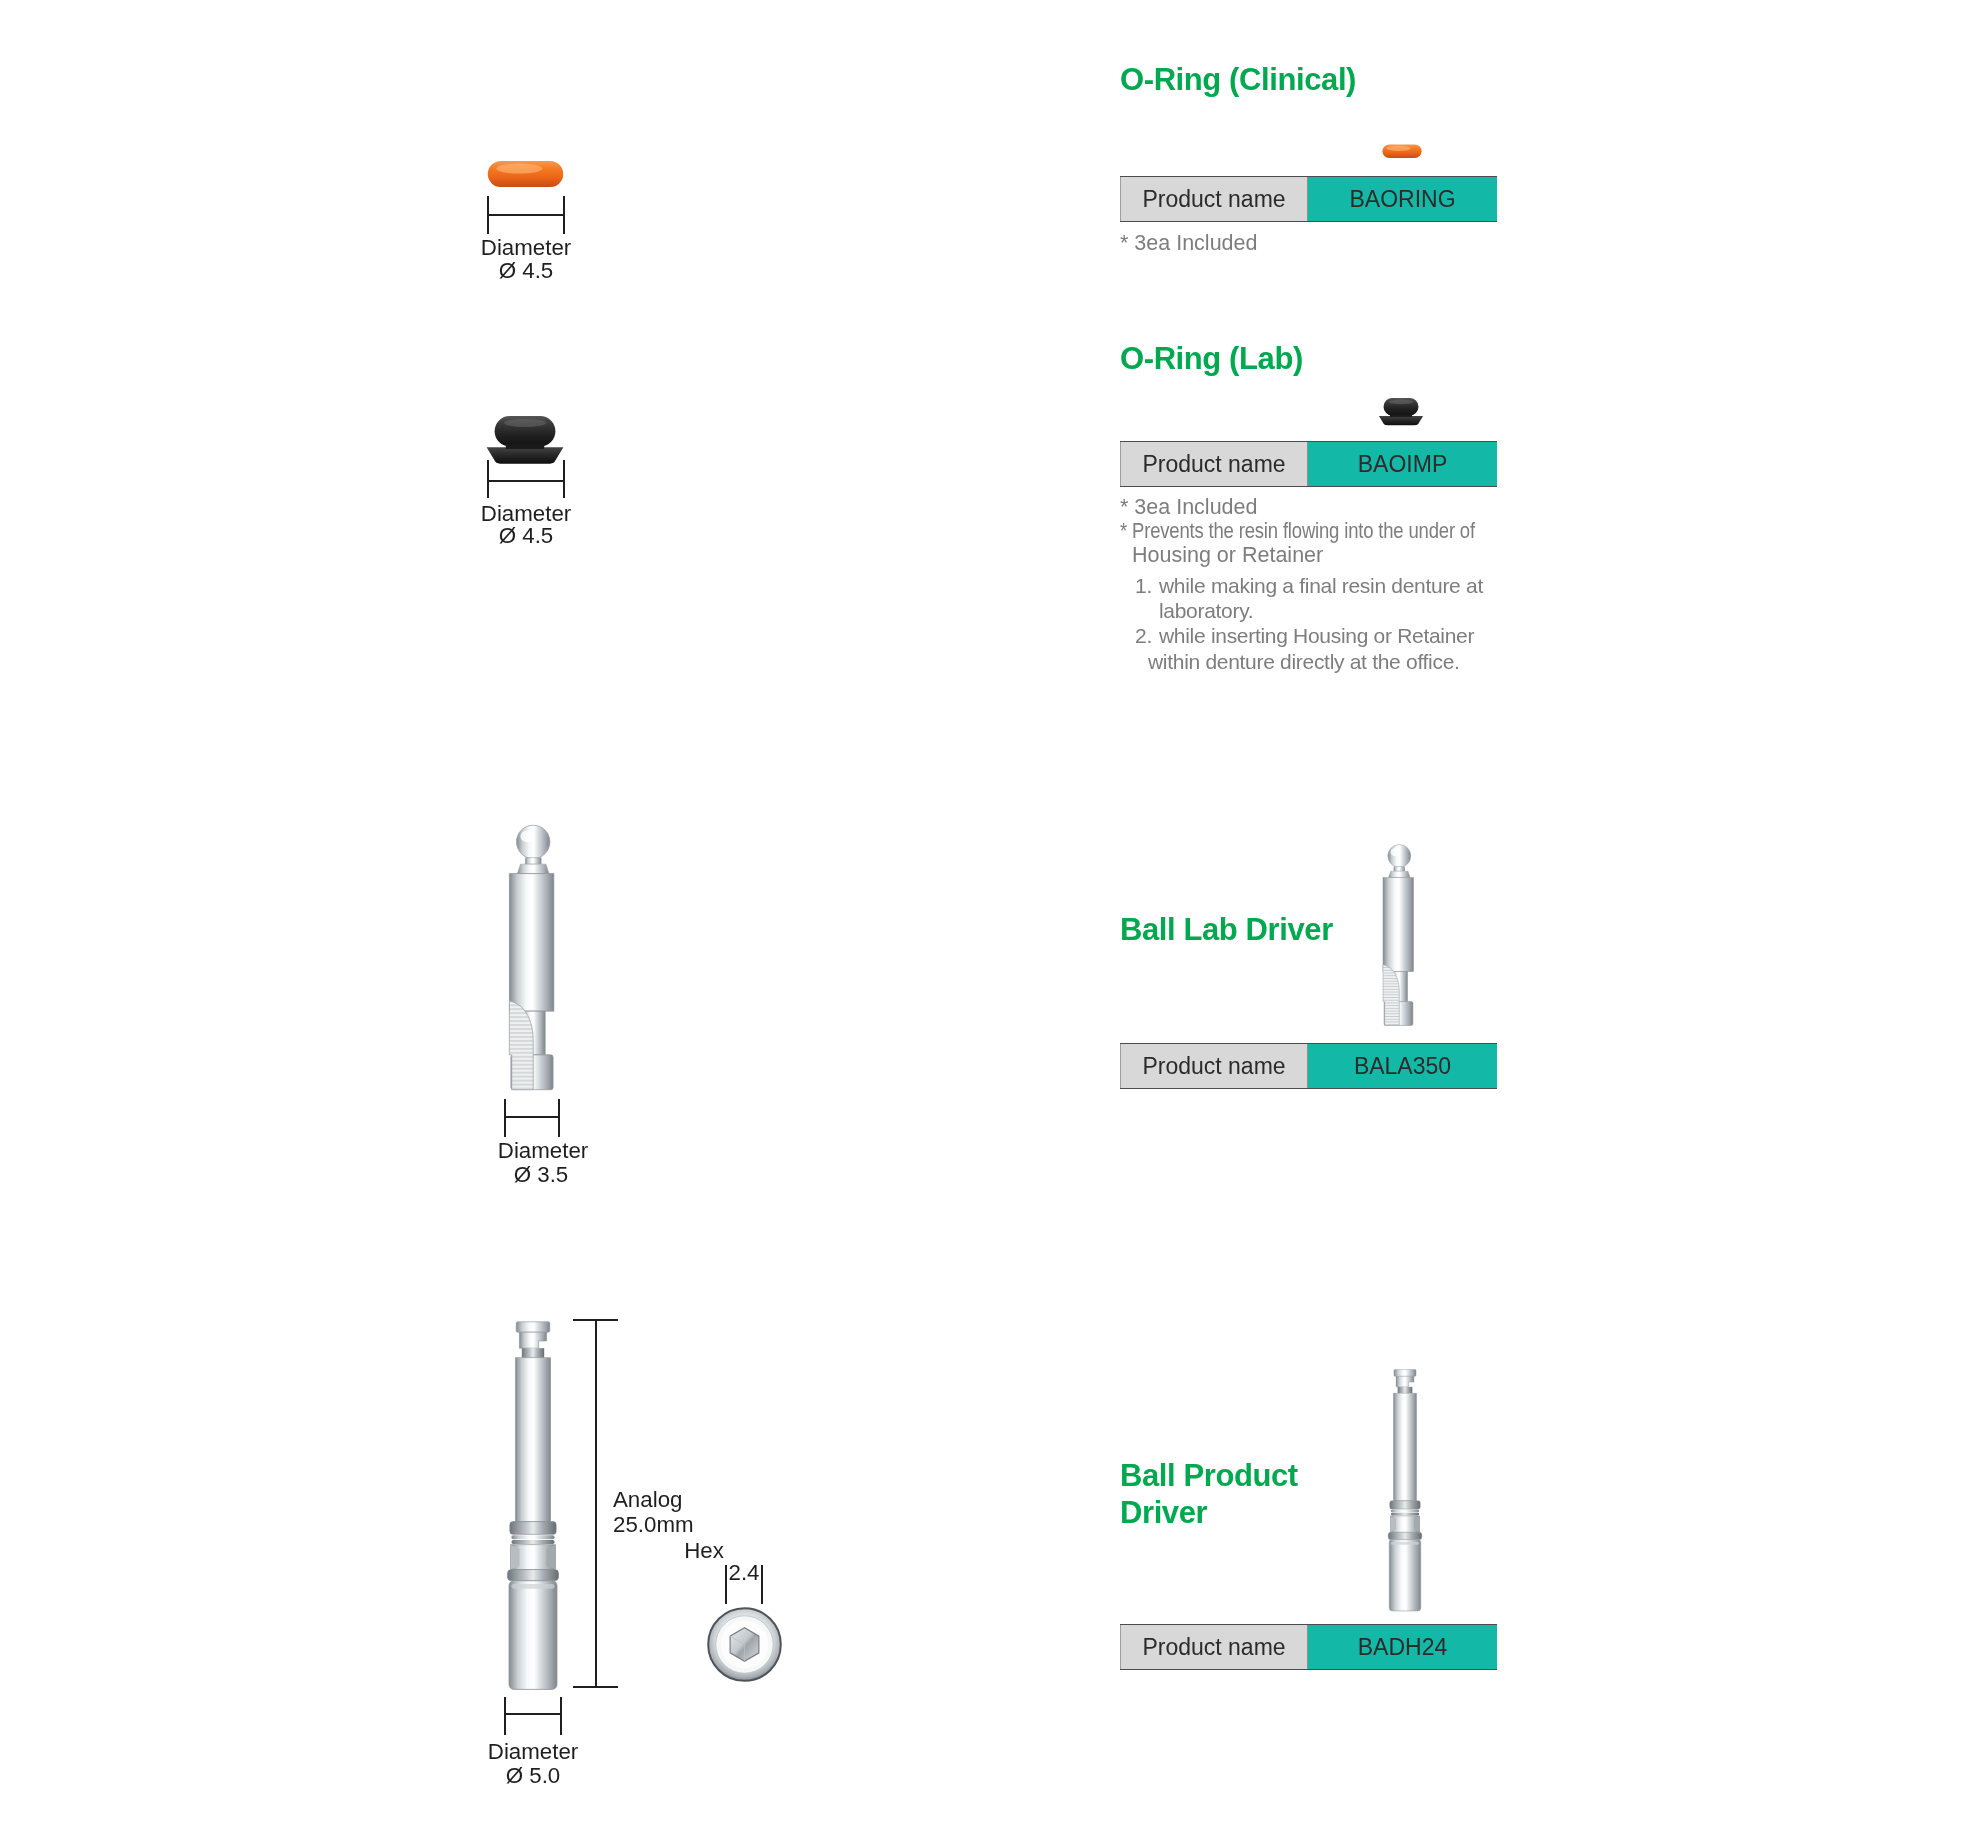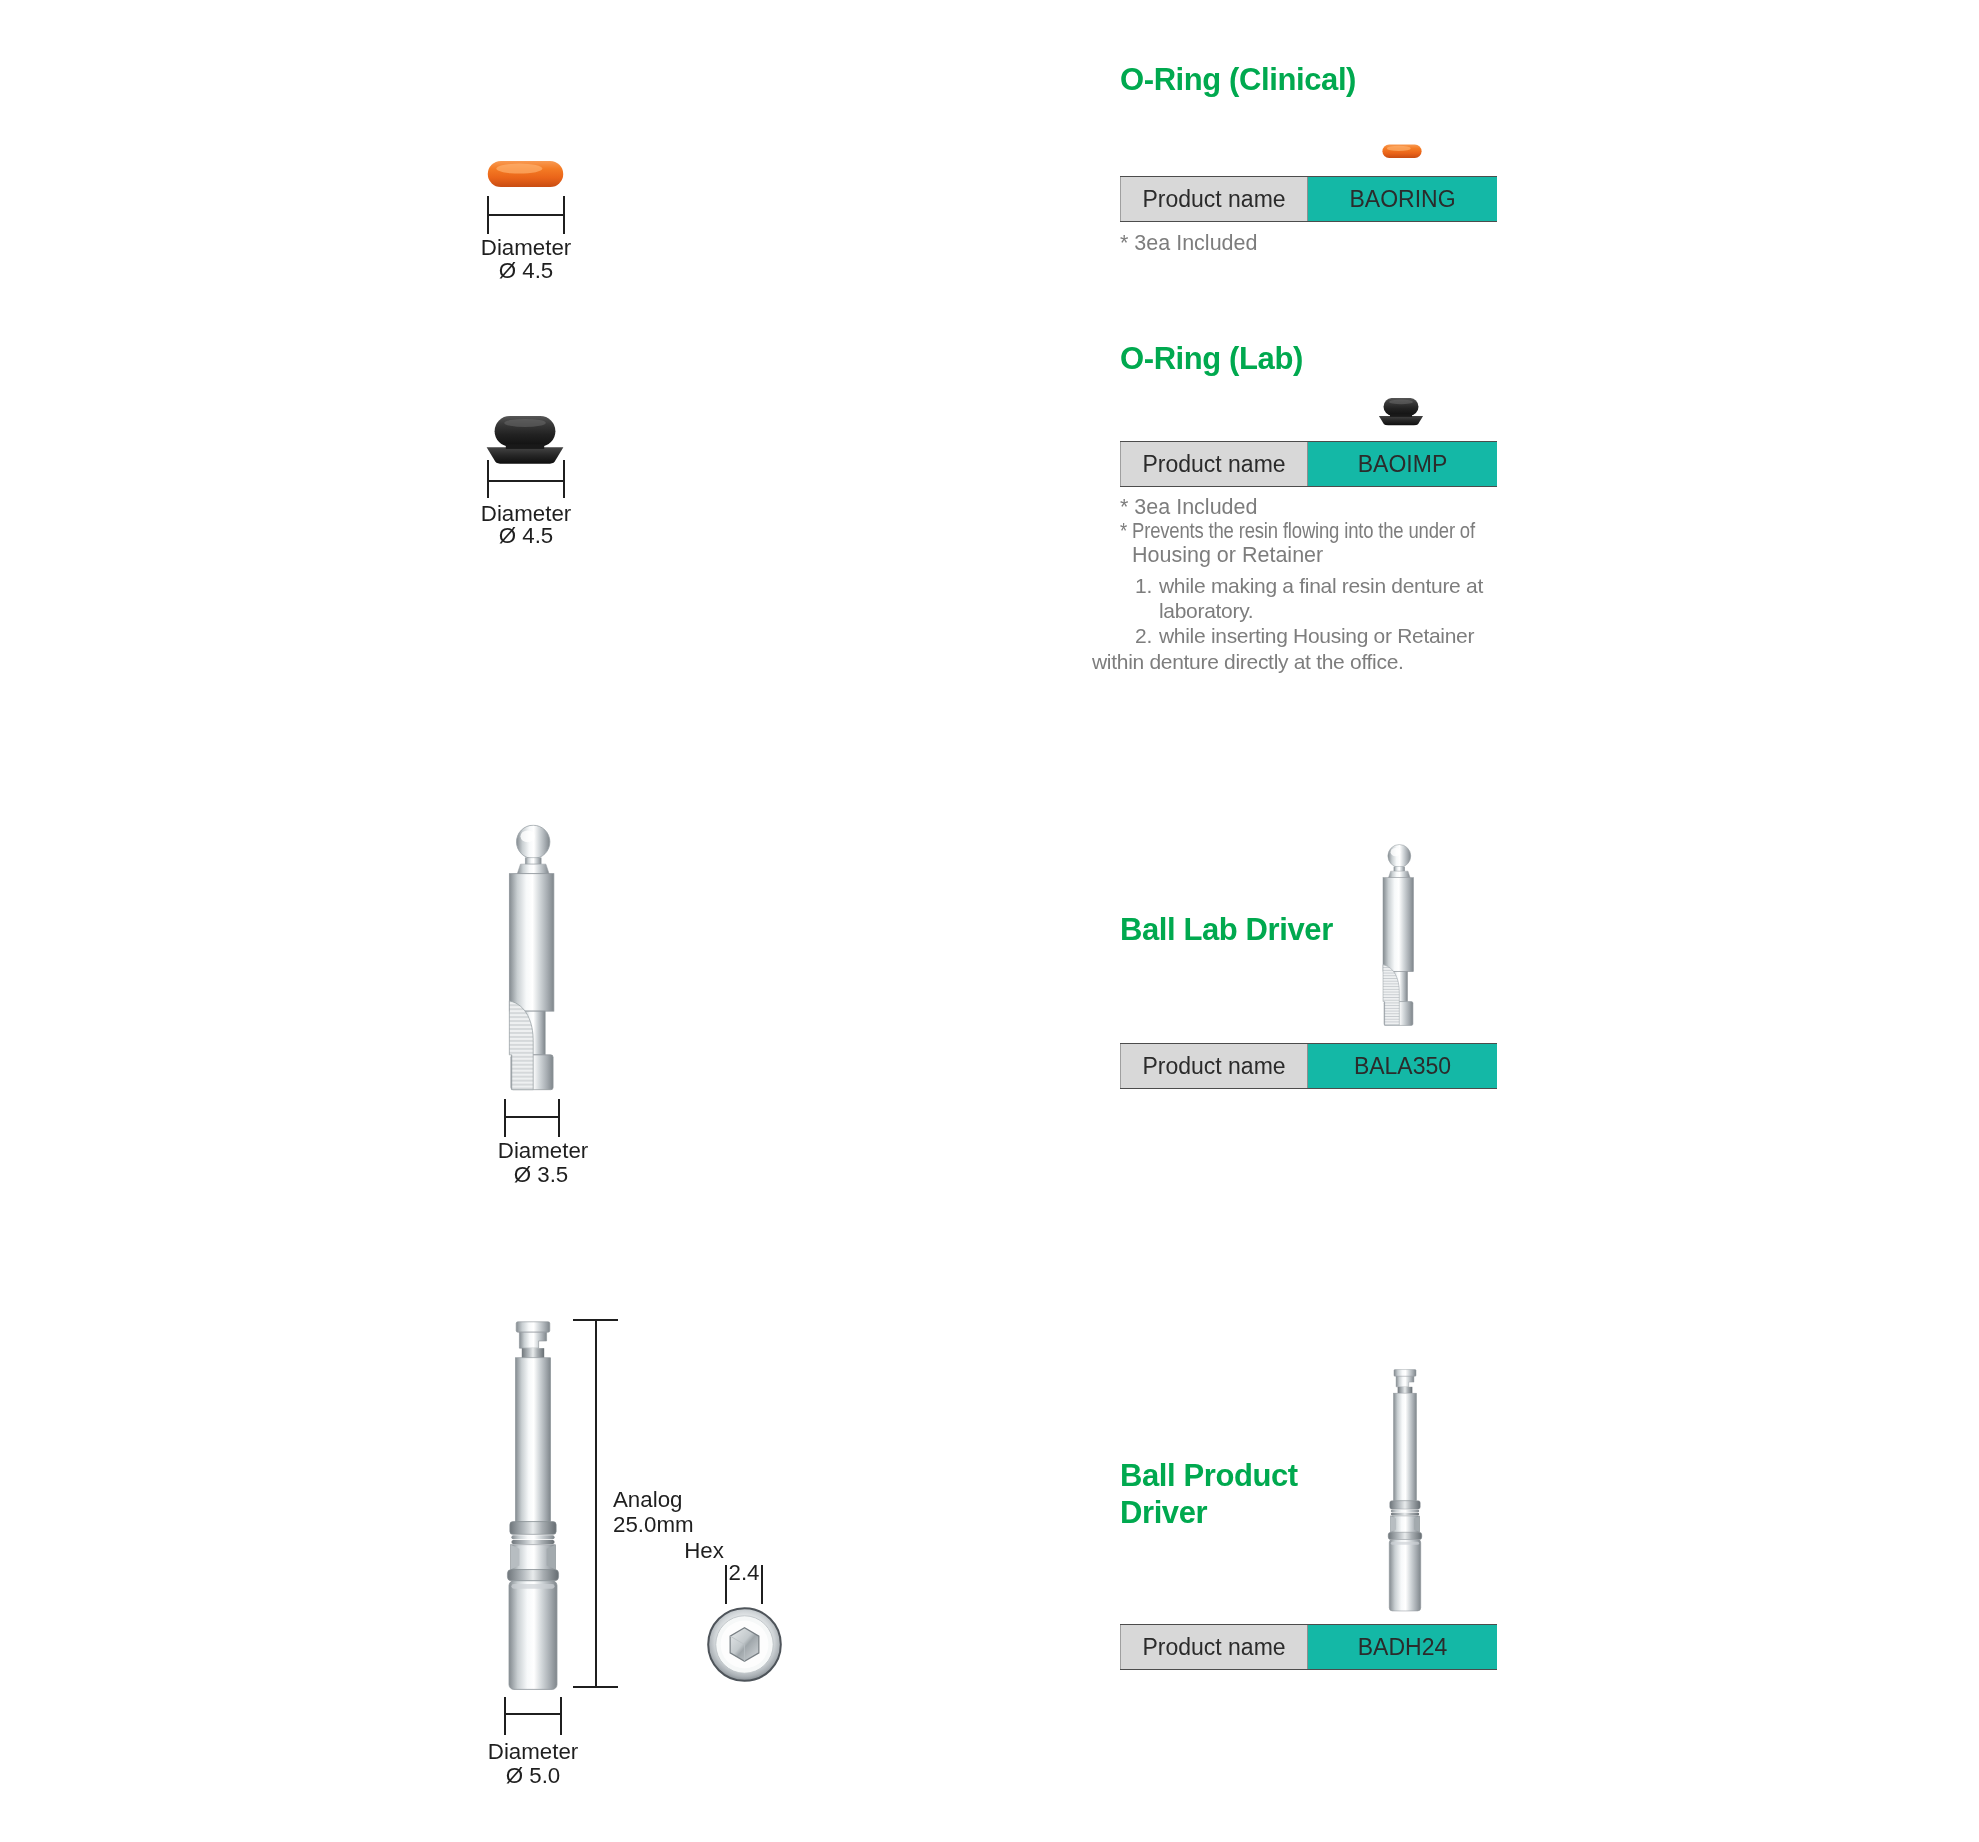--- a/index.html
+++ b/index.html
@@ -170,21 +170,21 @@
   </div>
   <div class="note" style="left:1120px;top:496px">* 3ea Included</div>
   <div class="note squeeze" style="left:1120px;top:520px">* Prevents the resin flowing into the under of</div>
   <div class="note" style="left:1132px;top:544px">Housing or Retainer</div>
 
   <div class="li" style="left:1135px;top:574px">1.</div>
   <div class="li" style="left:1159px;top:574px">while making a final resin denture at</div>
   <div class="li" style="left:1159px;top:599px">laboratory.</div>
   <div class="li" style="left:1135px;top:624px">2.</div>
   <div class="li" style="left:1159px;top:624px">while inserting Housing or Retainer</div>
-  <div class="li" style="left:1092px;top:650px">within denture directly at the office.</div>
+  <div class="li" style="left:1148px;top:650px">within denture directly at the office.</div>
 
   <svg class="art" style="left:503px;top:824px" width="58" height="267" viewBox="0 0 73 335">
     <use href="#sym-analog" width="100%" height="100%"></use>
   </svg>
   <div class="vline" style="left:504px;top:1099px;height:38px"></div>
   <div class="vline" style="left:558px;top:1099px;height:38px"></div>
   <div class="hline" style="left:504px;top:1116px;width:55px"></div>
   <div class="dimlabel" style="left:543px;top:1139px">Diameter</div>
   <div class="dimlabel" style="left:541px;top:1163px">Ø 3.5</div>
 

